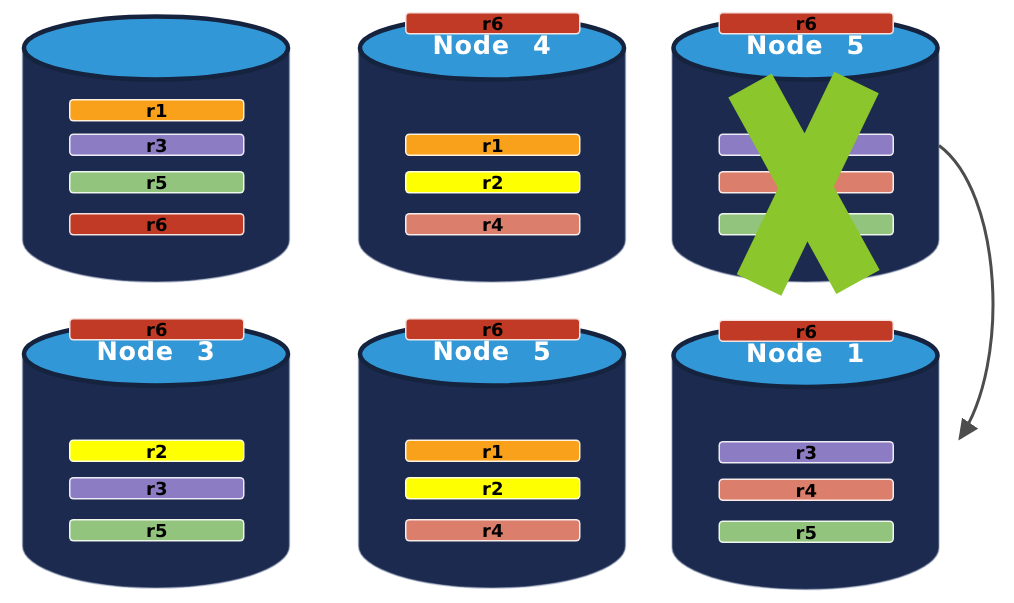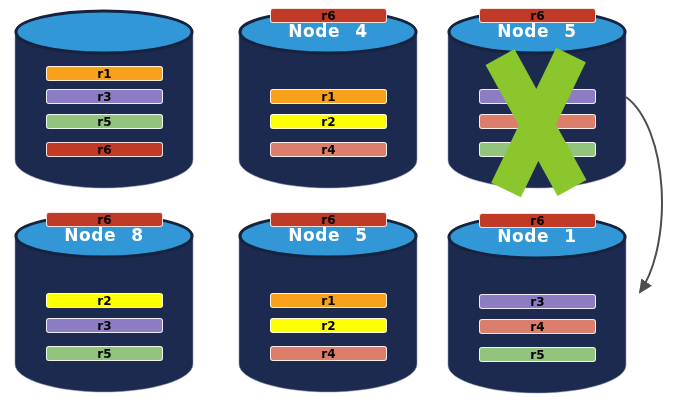--- a/index.html
+++ b/index.html
@@ -95,21 +95,21 @@
   <div class="bar" style="background: rgb(192, 58, 38);">
       <span class="bar-label">r6</span>
     </div>
 </div>
 
 <div class="node" id="n4">
   <svg class="cyl" width="182" height="186" viewBox="0 0 182 186">
     <path class="cyl-body" d="M2 24 L2 152 A89 28 0 0 0 180 152 L180 24 A89 21 0 0 0 2 24 Z"></path>
     <ellipse class="cyl-top" cx="91" cy="24" rx="88" ry="21"></ellipse>
   </svg>
-  <div class="node-title">Node 8</div>
+  <div class="node-title">Node 3</div>
   <div class="bar" style="background: rgb(254, 255, 0);">
       <span class="bar-label">r2</span>
     </div>
   <div class="bar" style="background: rgb(140, 124, 196);">
       <span class="bar-label">r3</span>
     </div>
   <div class="bar" style="background: rgb(147, 196, 125);">
       <span class="bar-label">r5</span>
     </div>
   <div class="bar" style="background: rgb(192, 58, 38);">

